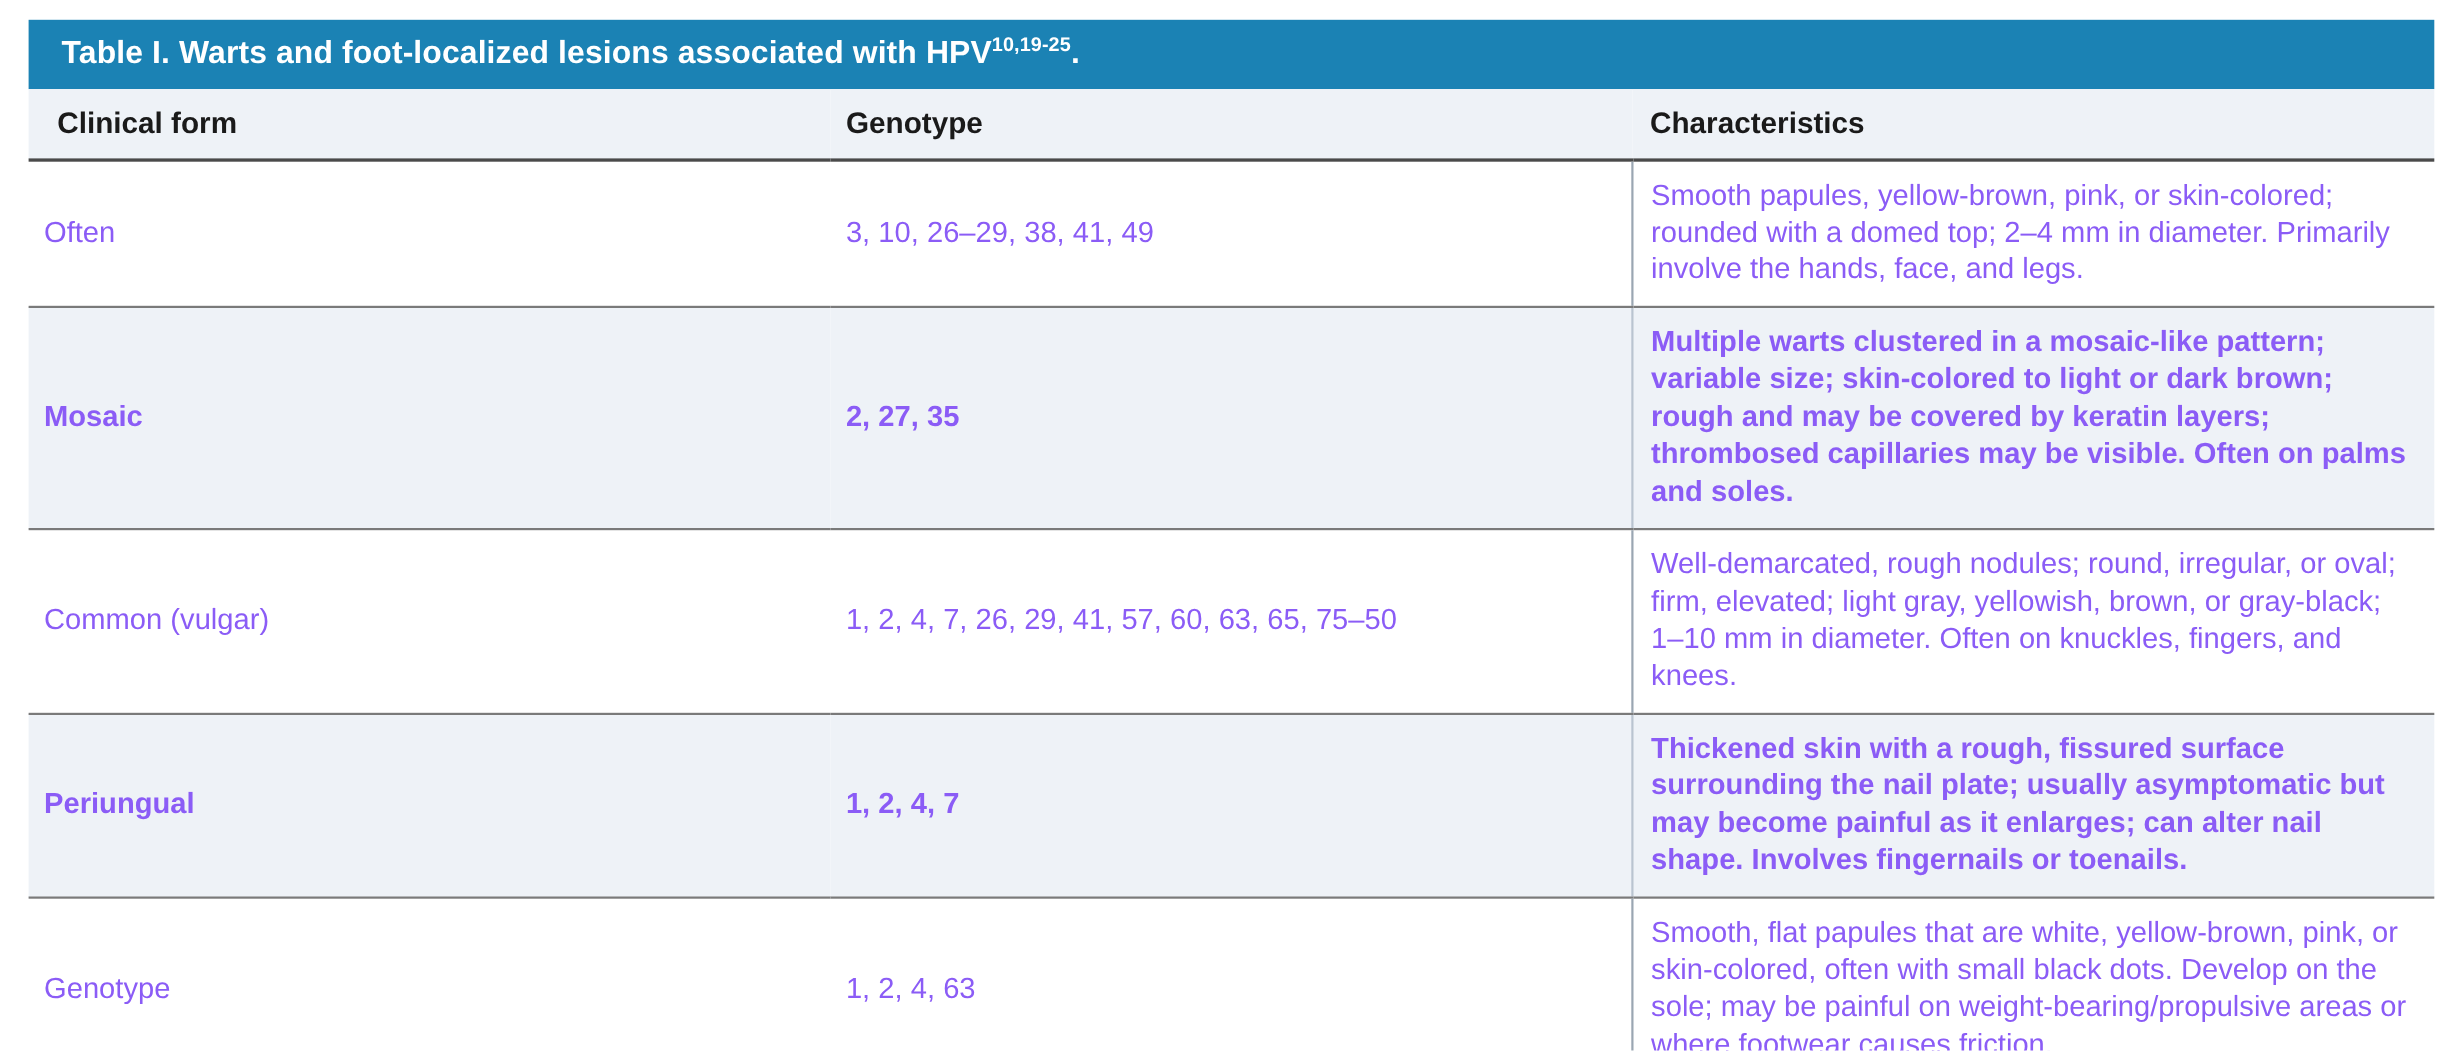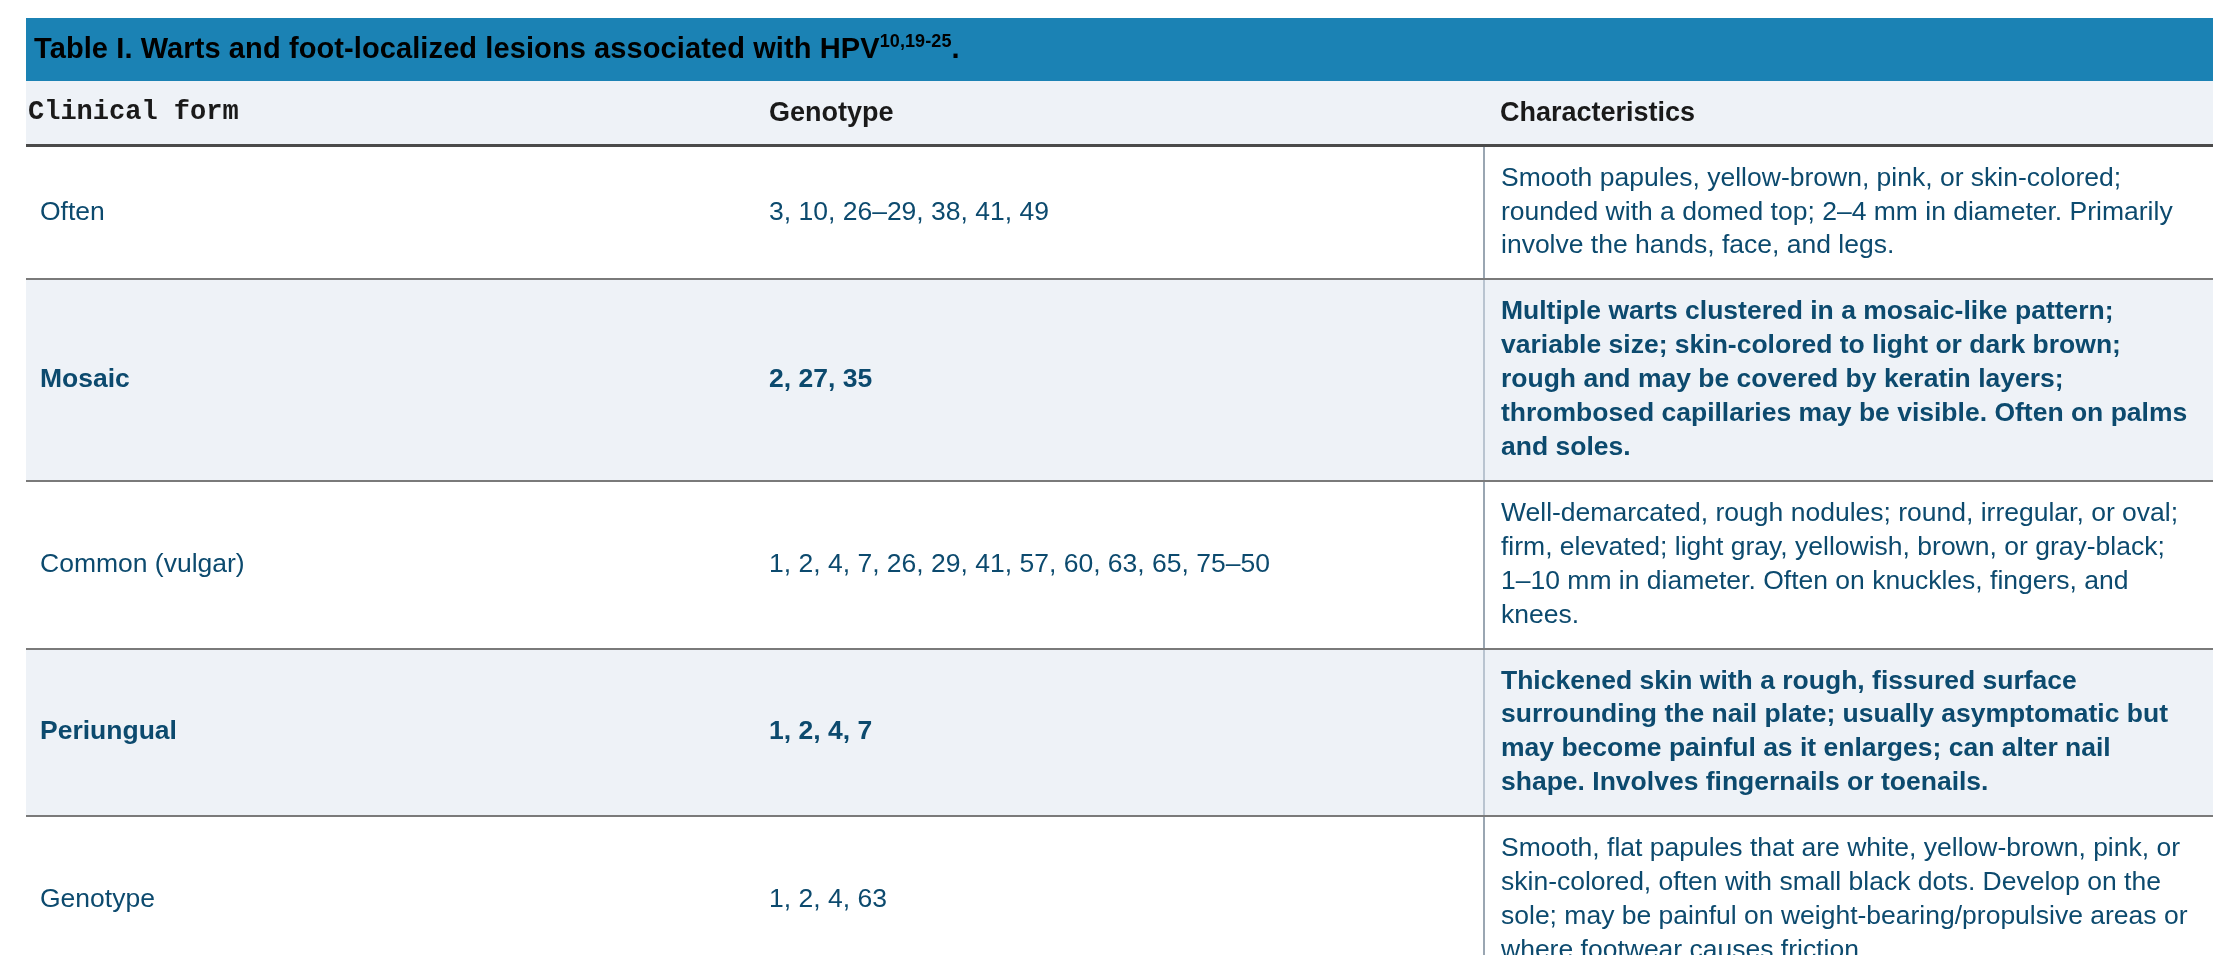--- a/index.html
+++ b/index.html
@@ -19,22 +19,22 @@
     width: 2239px;
   }
   table.hpv-table {
     border-collapse: collapse;
     width: 2187px;
     table-layout: fixed;
   }
   
   .title-row td {
     background: #1b82b4;
-    color: #000000;
-    padding: 12px 14px 14px 8px;
+    color: #ffffff;
+    padding: 12px 14px 14px 30px;
     font-size: 29px;
     font-weight: bold;
     letter-spacing: 0.1px;
     border: none;
   }
   .title-row sup {
     font-size: 18px;
     vertical-align: super;
     line-height: 0;
     font-weight: bold;
@@ -42,26 +42,26 @@
   
   .head-row td {
     background: #eef2f7;
     font-size: 27px;
     font-weight: bold;
     color: #1a1a1a;
     padding: 14px 14px 14px 14px;
     border-bottom: 3px solid #4a4a4a;
     vertical-align: middle;
   }
-  .head-row td.col-clinical { padding-left: 2px; font-family: Liberation Mono, monospace; }
+  .head-row td.col-clinical { padding-left: 26px; }
 
   
   tbody tr td {
     font-size: 26.5px;
-    color: #0c4a6e;
+    color: #8b5cf6;
     padding: 14px 16px 16px 14px;
     border-bottom: 2px solid #7a7a7a;
     vertical-align: middle;
     line-height: 1.28;
   }
   tbody tr.alt td { background: #eef2f7; font-weight: bold; }
   tbody tr.plain td { background: #ffffff; }
   tbody tr:last-child td { border-bottom: 3px solid #4a4a4a; }
 
   td.col-clinical { width: 430px; padding-left: 14px; }

